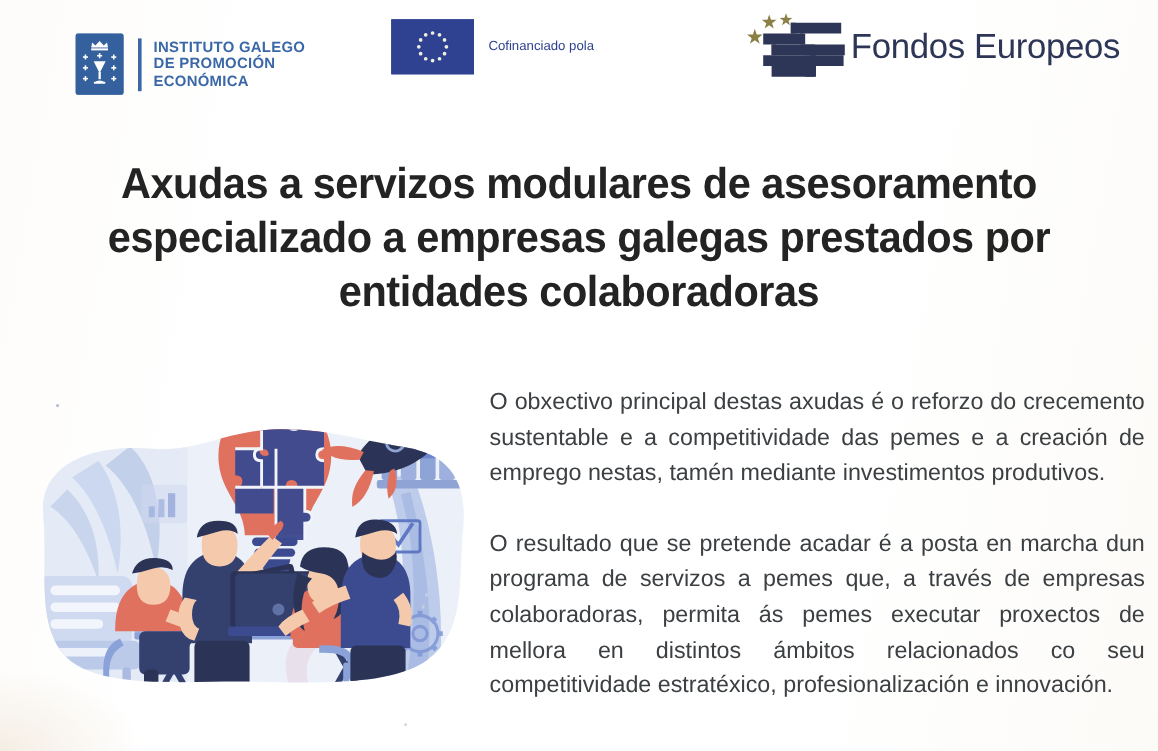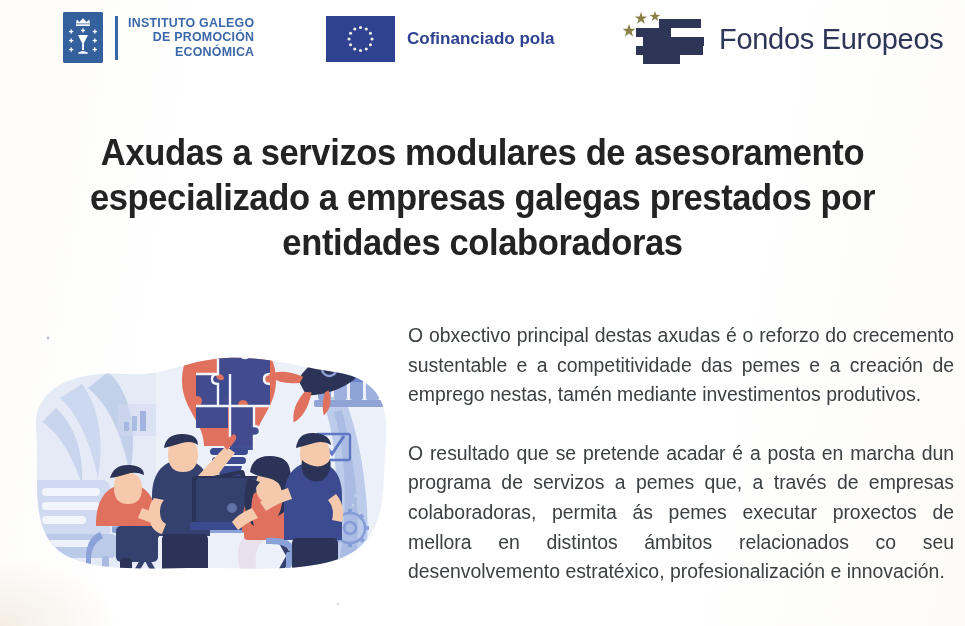--- a/index.html
+++ b/index.html
@@ -34,21 +34,21 @@
   .logo-bar {
     position: absolute;
     top: 0; left: 0;
     width: 965px;
     height: 92px;
   }
 
   .logo-block { position: absolute; display: flex; align-items: center; }
 
   
-  #logo-igape { left: 63px; top: 12px; text-align: right; }
+  #logo-igape { left: 63px; top: 28px; }
 
   .xunta-shield {
     width: 40px; height: 51px;
     background: #34609d;
     border-radius: 2px;
     position: relative;
     flex: none;
   }
   .xunta-shield svg { display: block; }
 
@@ -72,31 +72,30 @@
   #logo-eu { left: 326px; top: 16px; }
   .eu-flag {
     width: 69px; height: 46px;
     background: #2f4291;
     position: relative;
     flex: none;
   }
   .eu-text {
     margin-left: 12px;
     color: #2f4291;
-    font-size: 17px;
-    font-weight: bold;
+    font-size: 11px;
+    font-weight: normal;
     line-height: 18.5px;
     white-space: nowrap;
   }
 
   
   #logo-fondos { left: 617px; top: 6px; }
   .fondos-mark { width: 92px; height: 66px; flex: none; }
   .fondos-text {
-    margin-left: 10px;
     color: #2e3657;
     font-size: 29px;
     font-weight: 400;
     letter-spacing: -.3px;
     white-space: nowrap;
   }
 
   
   #title {
     position: absolute;
@@ -454,16 +453,16 @@
         </g>
       </g>
 
       <circle cx="44" cy="26" r="1.4" fill="#9aa6bd" opacity=".7"></circle>
       <circle cx="334" cy="292" r="1.2" fill="#b4bccb" opacity=".6"></circle>
     </svg>
   </div>
 
   <div id="body-text">
     <p class="para">O obxectivo principal destas axudas é o reforzo do crecemento sustentable e a competitividade das pemes e a creación de emprego nestas, tamén mediante investimentos produtivos.</p>
-    <p class="para">O resultado que se pretende acadar é a posta en marcha dun programa de servizos a pemes que, a través de empresas colaboradoras, permita ás pemes executar proxectos de mellora en distintos ámbitos relacionados co seu desenvolvemento estratéxico, profesionalización e innovación.</p>
+    <p class="para">O resultado que se pretende acadar é a posta en marcha dun programa de servizos a pemes que, a través de empresas colaboradoras, permita ás pemes executar proxectos de mellora en distintos ámbitos relacionados co seu competitividade estratéxico, profesionalización e innovación.</p>
   </div>
 
 </div>
 
 </body></html>

